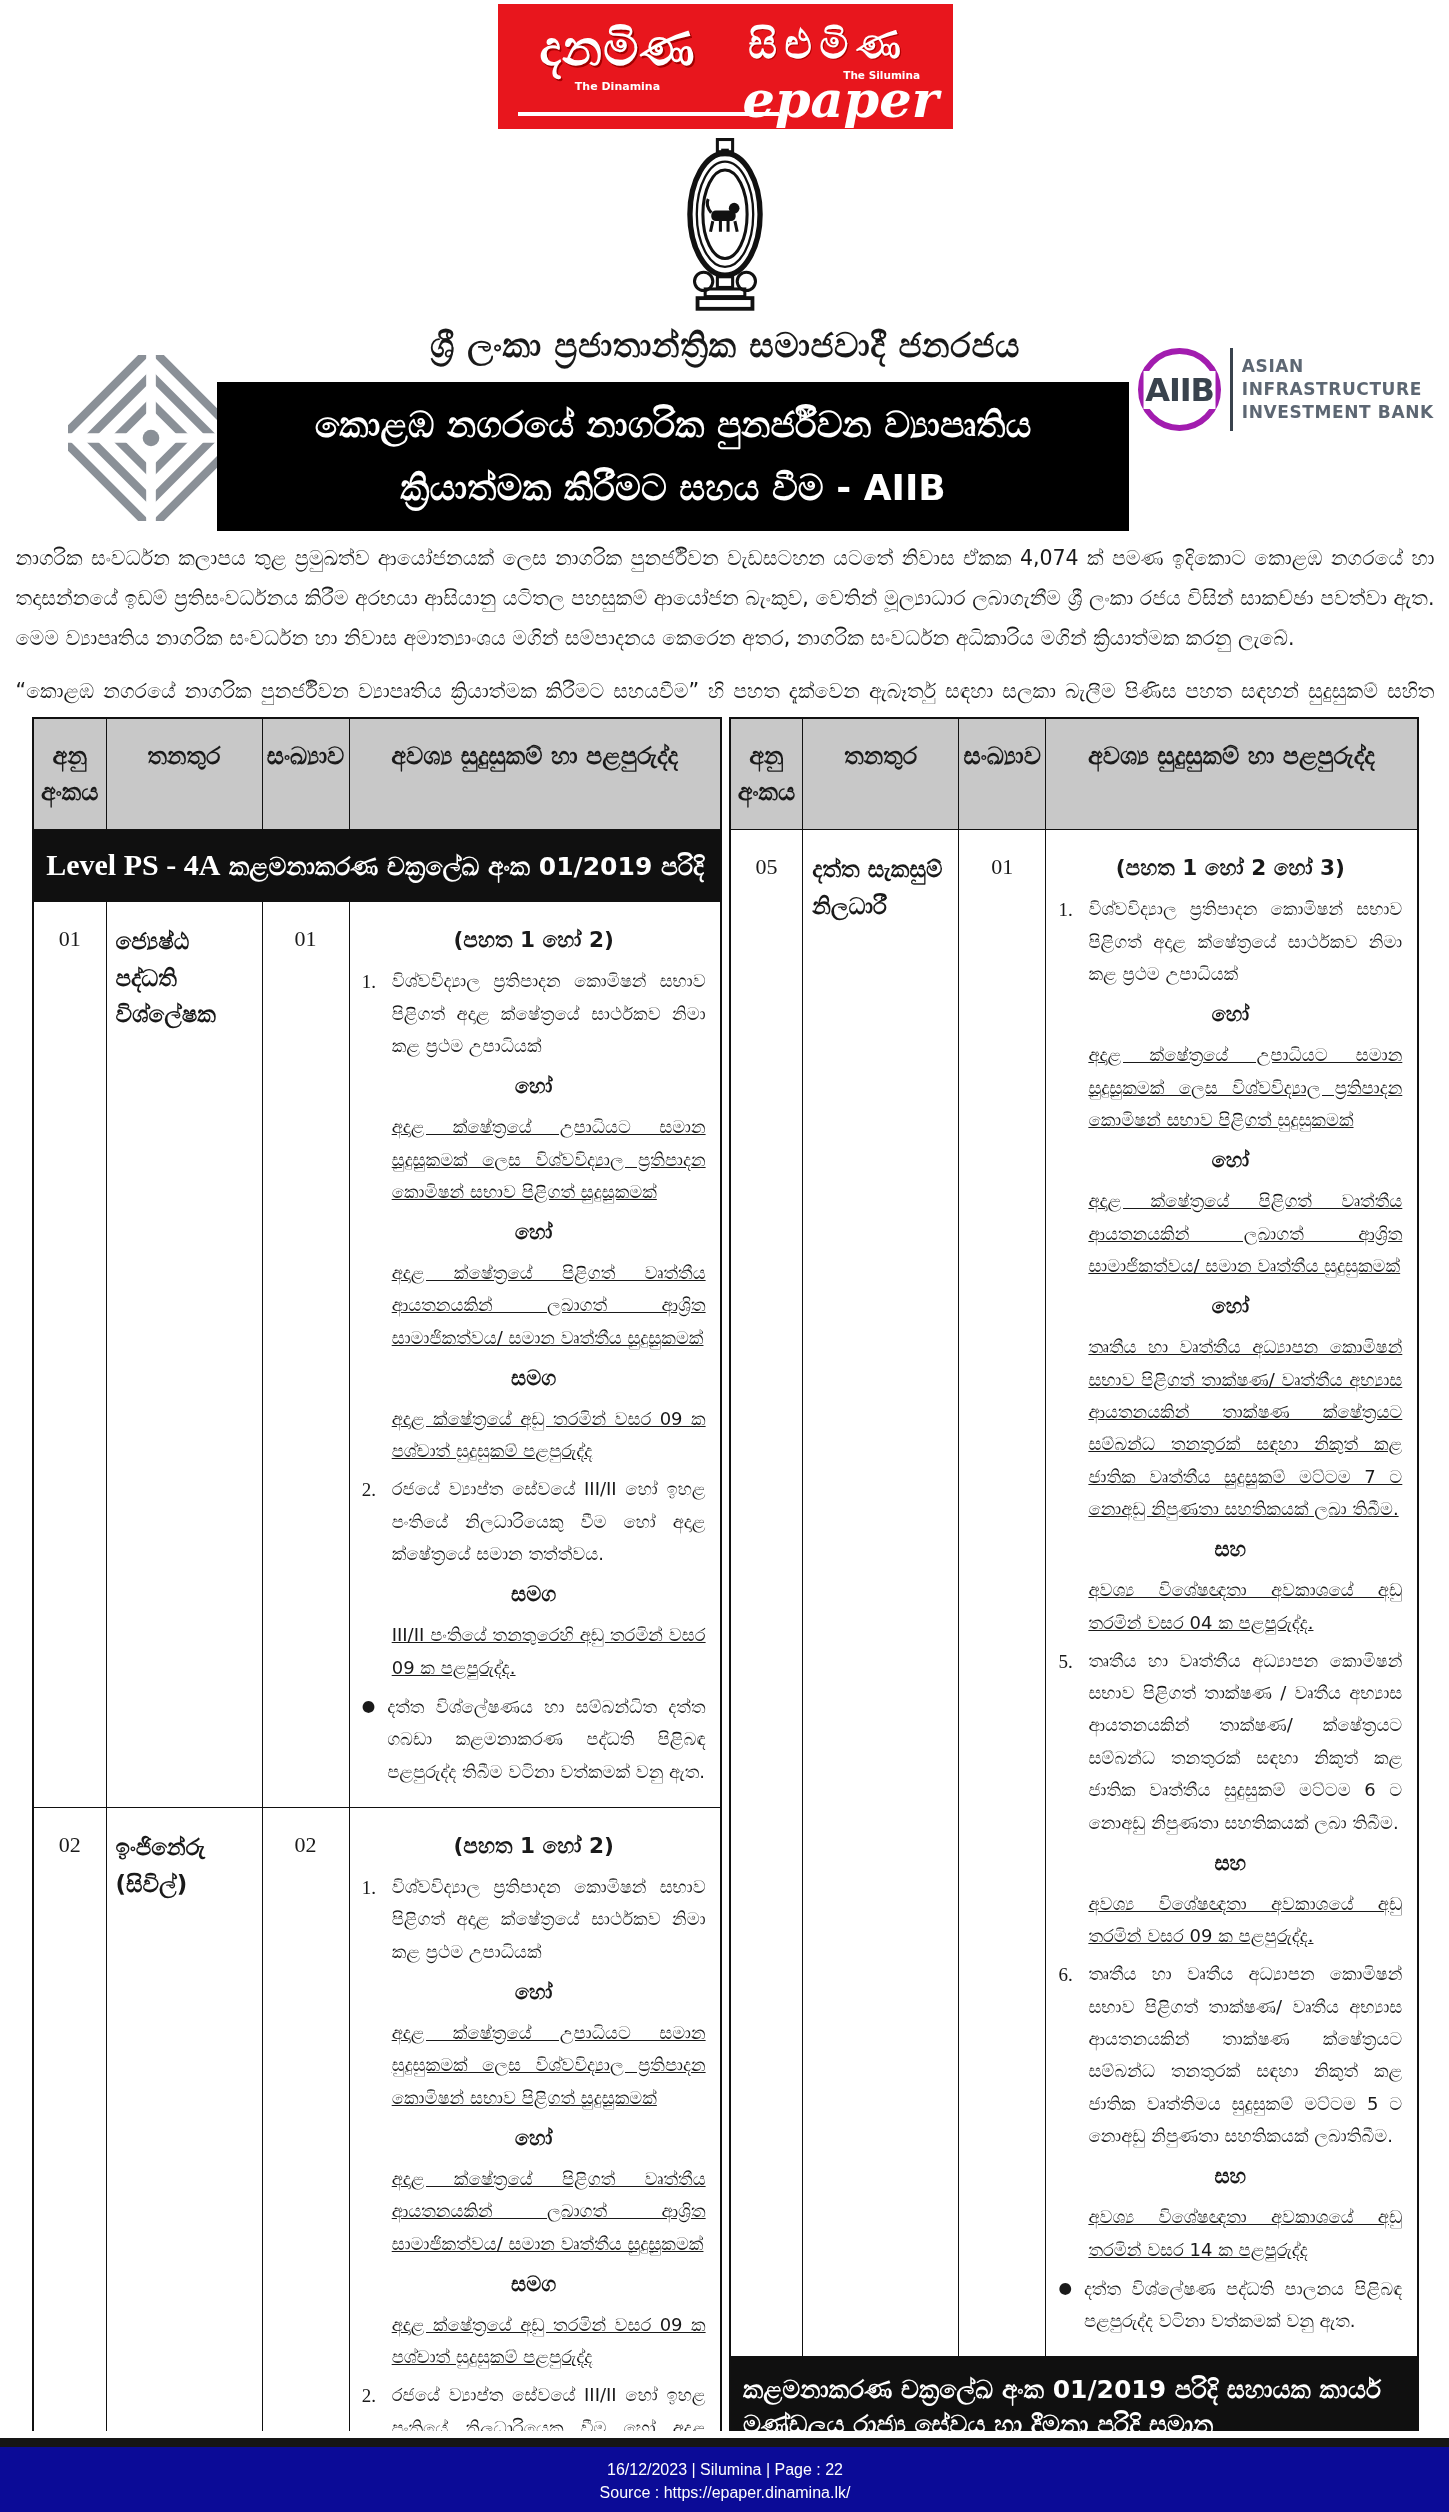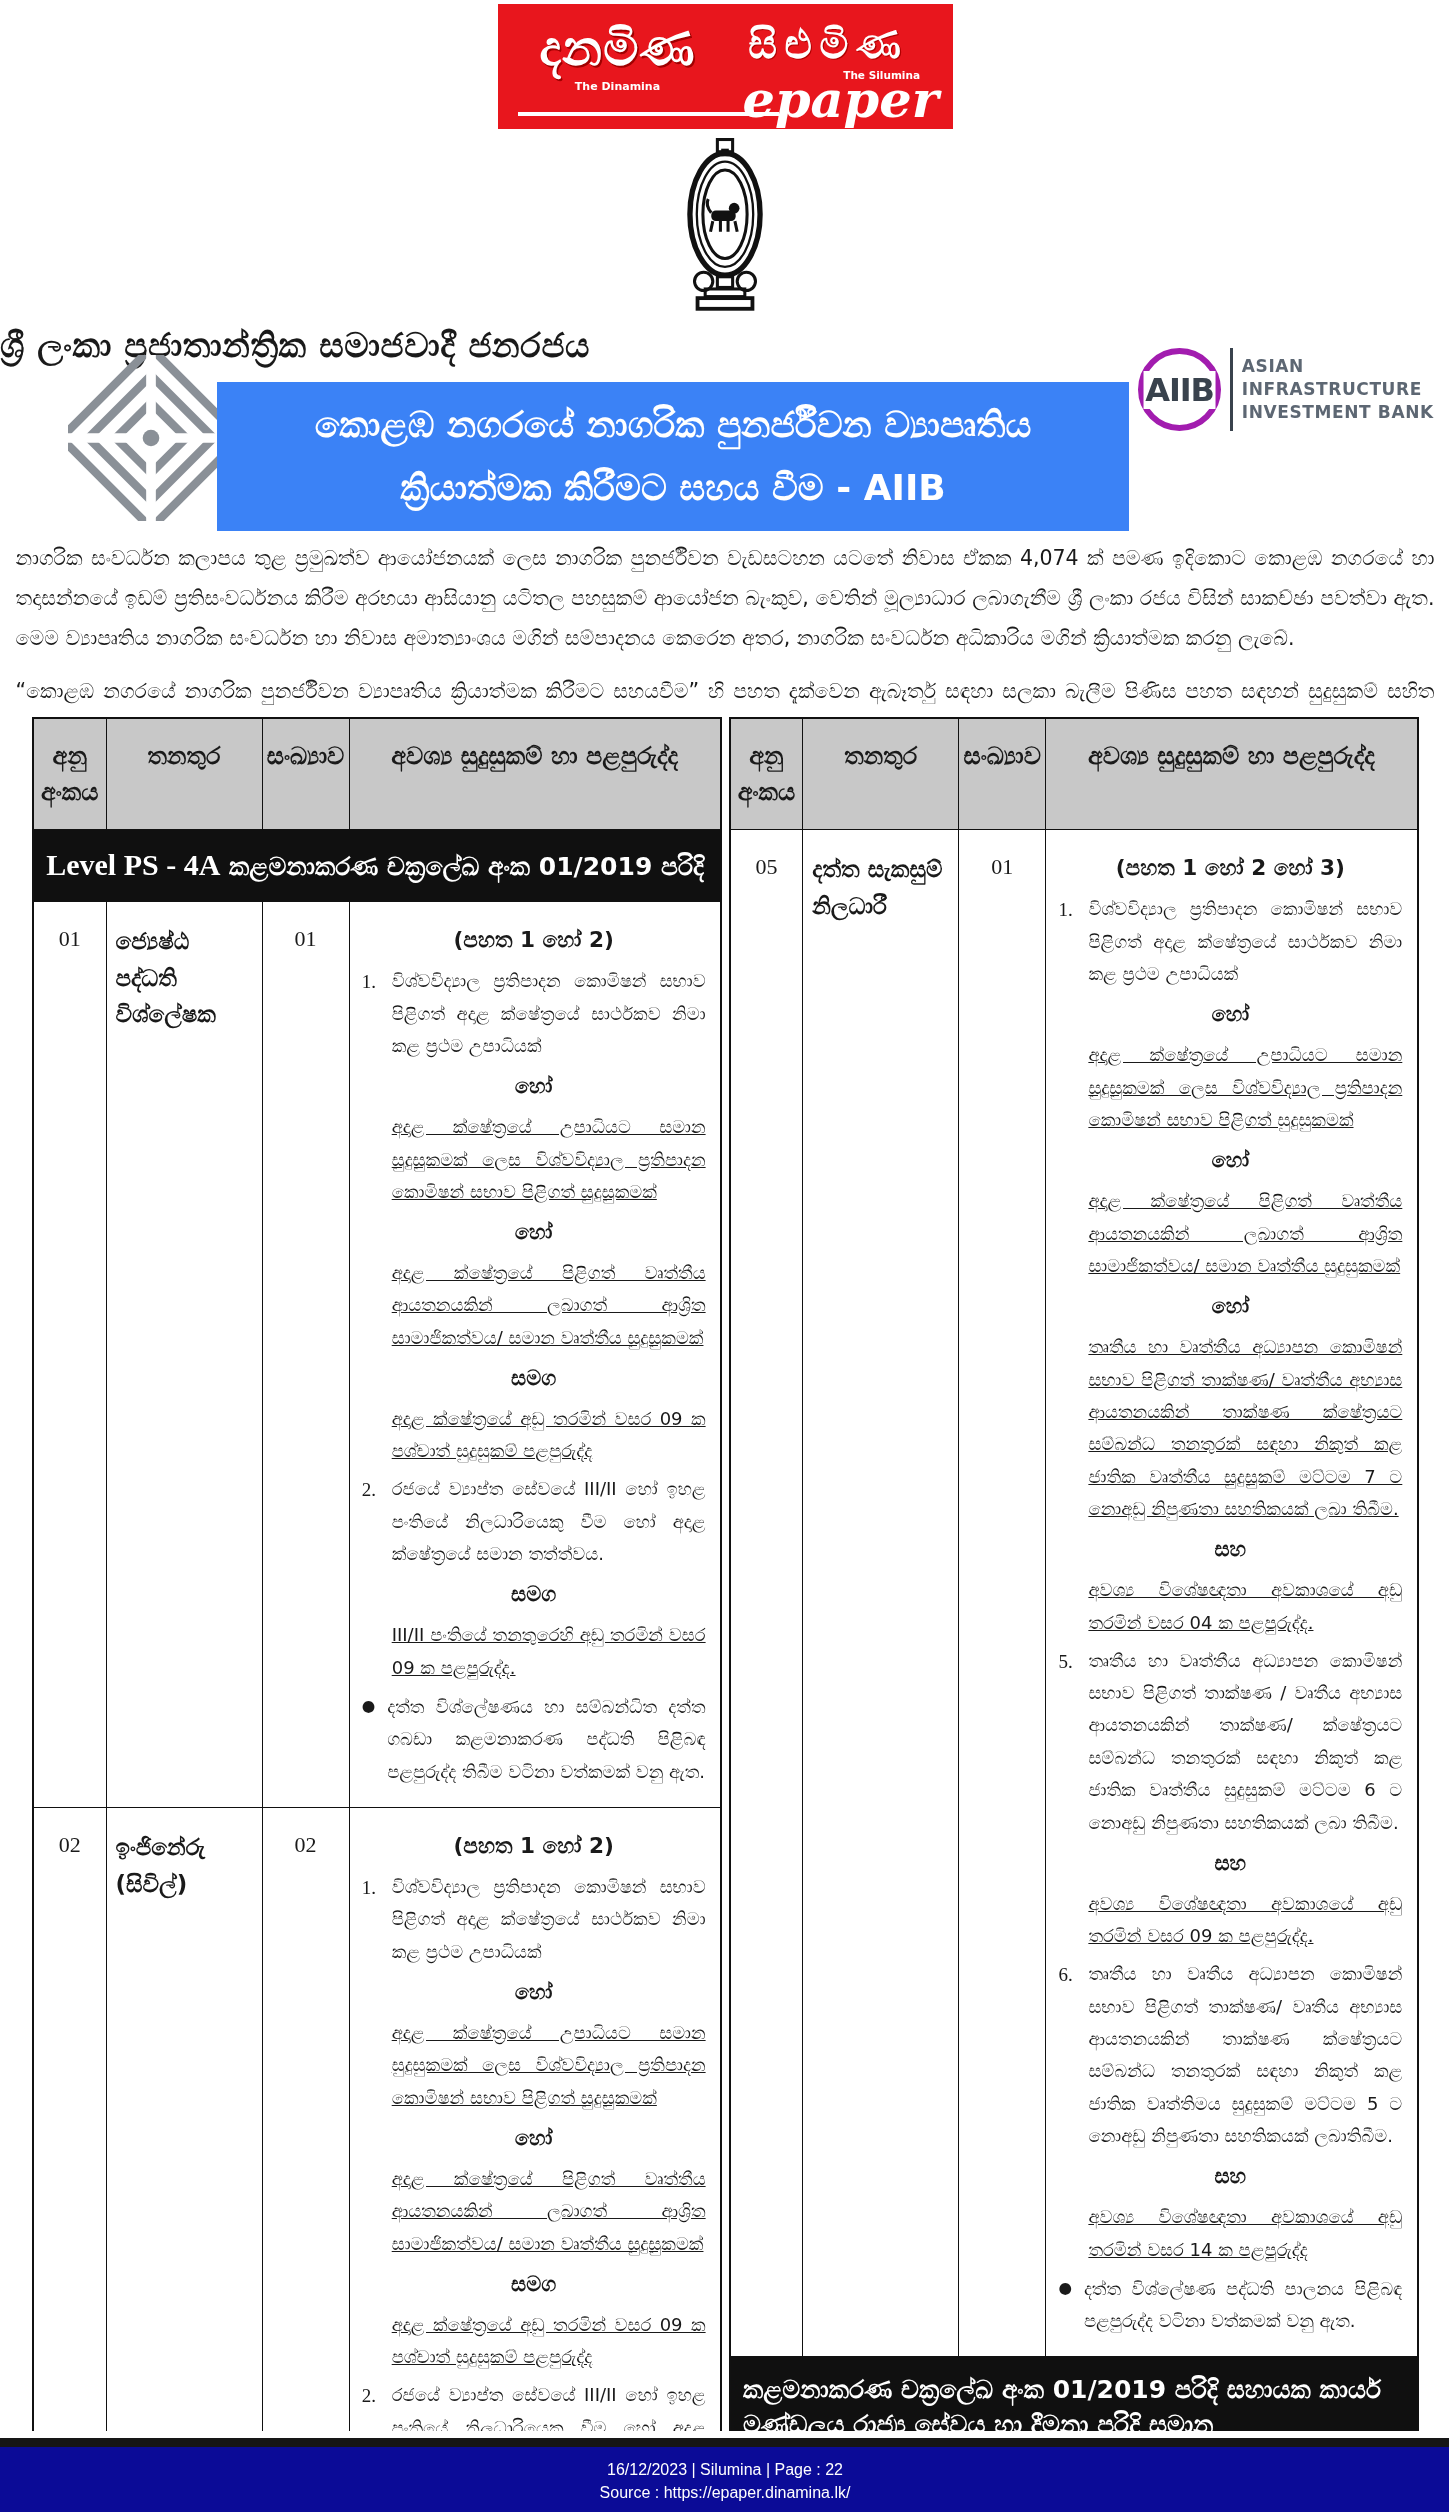--- a/index.html
+++ b/index.html
@@ -15,26 +15,26 @@
   .brand-right { position:absolute; left:239px; top:16.6px; width:183px; text-align:center; }
   .brand-script2 { font-size:40px; font-weight:bold; letter-spacing:7.8px; text-shadow:1.1px 1.1px 0 #b00000; }
   .brand-sub2 { font-size:10.5px; font-weight:bold; margin-top:1.1px;text-align:right; }
   .epaper { position:absolute; right:14.4px; bottom:4.4px; font-family:"DejaVu Serif", serif;
             font-style:italic; font-size:51px; font-weight:bold; line-height:1; }
   .mast-rule { position:absolute; left:20px; bottom:13.3px; width:261px; height:3.9px; background:#ffffff; }
 
   
   .emblem { position:absolute; left:678px; top:138px; width:94px; height:183px; }
   .emblem svg { width:100%; height:100%; }
-  .country-title { position:absolute; left:0; top:325px; width:100%; text-align:left;
+  .country-title { position:absolute; left:0; top:325px; width:100%; text-align:center;
                    font-size:34px; font-weight:bold; letter-spacing:0.6px; }
   .uda-logo { position:absolute; left:68px; top:355px; width:166px; height:166px; }
   .uda-logo svg { width:100%; height:100%; }
   .title-banner { position:absolute; left:217px; top:382px; width:912px; height:149px;
-                  background:#3b82f6; color:#fff; display:flex; flex-direction:column;
+                  background:#000000; color:#fff; display:flex; flex-direction:column;
                   justify-content:space-evenly; text-align:center; }
   .title-banner div { font-size:36px; font-weight:bold; }
   .aiib { position:absolute; left:1138px; top:348px; width:300px; display:flex; align-items:center; }
   .aiib-ring { width:83px; height:83px; border:6px solid #a21caf; border-radius:50%;
                position:relative; flex:0 0 auto; }
   .aiib-ring span { position:absolute; left:50%; top:50%; transform:translate(-50%,-50%);
                     background:#fff; padding:0 2.2px; font-size:32px; font-weight:bold;
                     color:#39424d; letter-spacing:-1.1px; }
   .aiib-bar { width:2.8px; height:83px; background:#39424d; margin:0 9px; flex:0 0 auto; }
   .aiib-text div { font-size:17px; font-weight:bold; color:#5d6773; letter-spacing:0.6px; line-height:1.35; }

